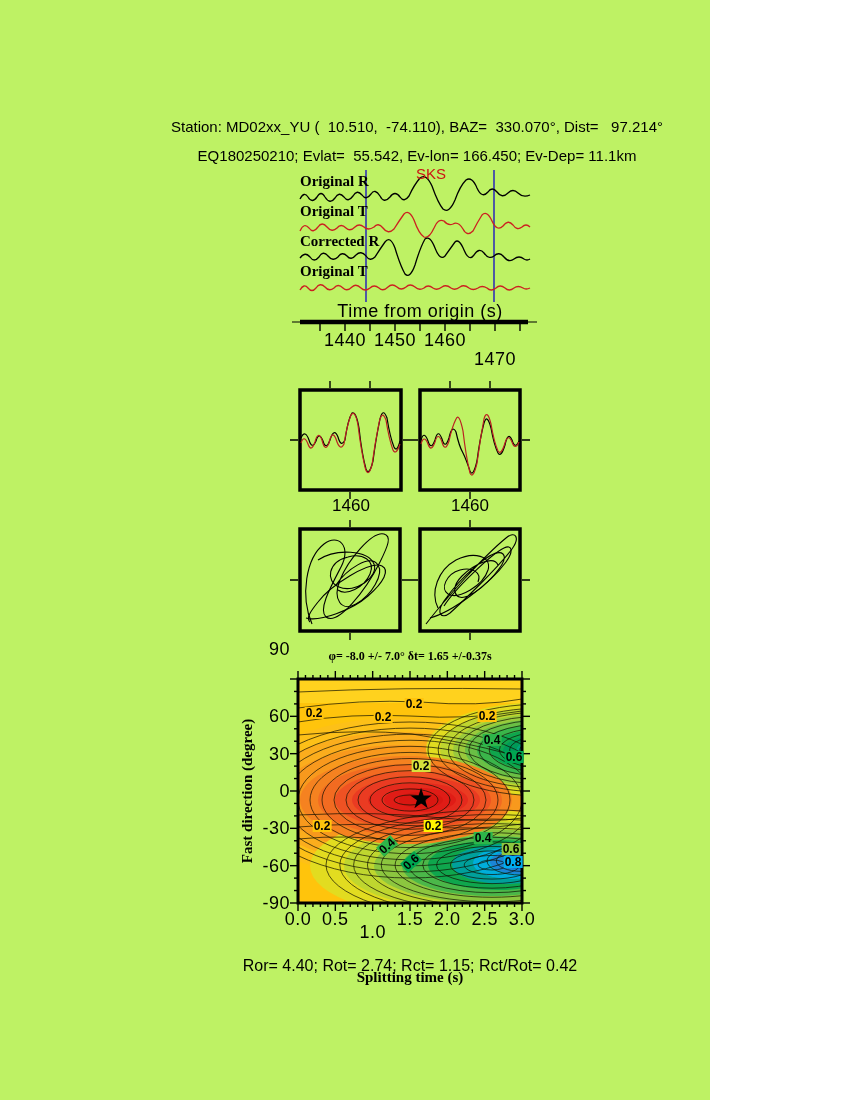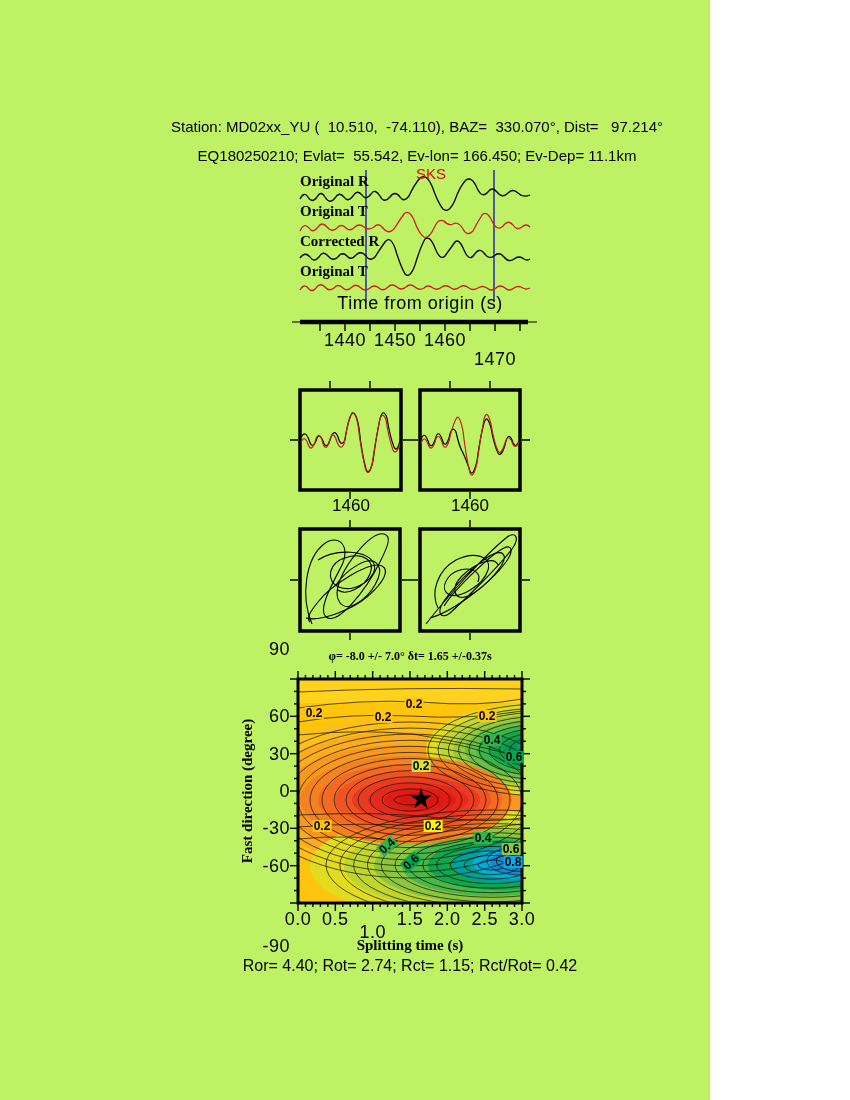--- a/index.html
+++ b/index.html
@@ -5,21 +5,21 @@
   html,body{margin:0;padding:0;background:#fff;}
   #page{position:relative;width:710px;height:1100px;background:#bef264;overflow:hidden;
         font-family:"Liberation Sans",sans-serif;color:#000;}
   #fig{position:absolute;left:0;top:0;}
   .t{position:absolute;white-space:pre;line-height:1;color:#000;}
   .sans15{font-size:15px;}
   .sans16{font-size:16px;}
   .sans17{font-size:17px;}
   .sans18{font-size:18px;letter-spacing:0.5px;}
   .serifb14{font-family:"Liberation Serif",serif;font-weight:bold;font-size:15px;}
-  .serifb15{font-family:"Liberation Serif",serif;font-weight:bold;font-size:15px;}
+  .serifb15{font-family:"Liberation Serif",serif;font-weight:bold;font-size:15px;margin-top:32px;}
   .serifb16{font-family:Liberation Serif, serif;font-weight:bold;font-size:12px;}
   .cx{transform:translateX(-50%);}
   .rc{transform:translate(-100%,-50%);}
   .red{color:#cc1414;}
   .rot90{transform:translate(-50%,-50%) rotate(-90deg);}
   .chip{position:absolute;font-size:12px;font-weight:bold;line-height:1;padding:0 1px;
         transform:translate(-50%,-50%);color:#000;}
   .star{position:absolute;font-size:28px;line-height:1;transform:translate(-50%,-54%);color:#000;}
 </style>
 </head>
@@ -275,21 +275,21 @@
 
   <div class="t sans15 cx" style="left:417px;top:119px;">Station: MD02xx_YU (  10.510,  -74.110), BAZ=  330.070°, Dist=   97.214°</div>
   <div class="t sans15 cx" style="left:417px;top:148px;">EQ180250210; Evlat=  55.542, Ev-lon= 166.450; Ev-Dep= 11.1km</div>
 
   <div class="t serifb14" style="left:300px;top:174px;">Original R</div>
   <div class="t serifb14" style="left:300px;top:204px;">Original T</div>
   <div class="t serifb14" style="left:300px;top:234px;">Corrected R</div>
   <div class="t serifb14" style="left:300px;top:264px;">Original T</div>
   <div class="t sans15 red" style="left:416px;top:166px;">SKS</div>
 
-  <div class="t sans18 cx" style="left:420px;top:294px;">Time from origin (s)</div>
+  <div class="t sans18 cx" style="left:420px;top:302px;">Time from origin (s)</div>
 
   <div class="t sans17 cx" style="left:351px;top:497px;">1460</div>
   <div class="t sans17 cx" style="left:470px;top:497px;">1460</div>
 
   <div class="t serifb16 cx" style="left:410px;top:650px;">φ= -8.0 +/- 7.0° δt= 1.65 +/-0.37s</div>
   <div class="t serifb14 rot90" style="left:247px;top:791px;">Fast direction (degree)</div>
   <div class="t serifb15 cx" style="left:410px;top:938px;">Splitting time (s)</div>
   <div class="star" style="left:421px;top:800px;">★</div>
 
   <div class="t sans16 cx" style="left:410px;top:958px;">Ror= 4.40; Rot= 2.74; Rct= 1.15; Rct/Rot= 0.42</div>
@@ -297,21 +297,21 @@
 <div class="t sans18 cx" style="left: 345px; top: 331px;">1440</div>
     <div class="t sans18 cx" style="left: 395px; top: 331px;">1450</div>
     <div class="t sans18 cx" style="left: 445px; top: 331px;">1460</div>
     <div class="t sans18 cx" style="left: 495px; top: 350px;">1470</div>
     <div class="t sans18 rc" style="left: 290px; top: 649px;">90</div>
     <div class="t sans18 rc" style="left: 290px; top: 716.333px;">60</div>
     <div class="t sans18 rc" style="left: 290px; top: 753.667px;">30</div>
     <div class="t sans18 rc" style="left: 290px; top: 791px;">0</div>
     <div class="t sans18 rc" style="left: 290px; top: 828.333px;">-30</div>
     <div class="t sans18 rc" style="left: 290px; top: 865.667px;">-60</div>
-    <div class="t sans18 rc" style="left: 290px; top: 903px; margin-top: 43px;">-90</div>
+    <div class="t sans18 rc" style="left: 290px; top: 903px;">-90</div>
     <div class="t sans18 cx" style="left: 298px; top: 910px;">0.0</div>
     <div class="t sans18 cx" style="left: 335.333px; top: 910px;">0.5</div>
     <div class="t sans18 cx" style="left: 372.667px; top: 910px; margin-top: 13px;">1.0</div>
     <div class="t sans18 cx" style="left: 410px; top: 910px;">1.5</div>
     <div class="t sans18 cx" style="left: 447.333px; top: 910px;">2.0</div>
     <div class="t sans18 cx" style="left: 484.667px; top: 910px;">2.5</div>
     <div class="t sans18 cx" style="left: 522px; top: 910px;">3.0</div>
     <div class="chip" style="left: 314px; top: 713px; background: rgb(255, 196, 12);">0.2</div>
     <div class="chip" style="left: 383px; top: 717px; background: rgb(255, 196, 12);">0.2</div>
     <div class="chip" style="left: 414px; top: 704px; background: rgb(255, 196, 12);">0.2</div>

